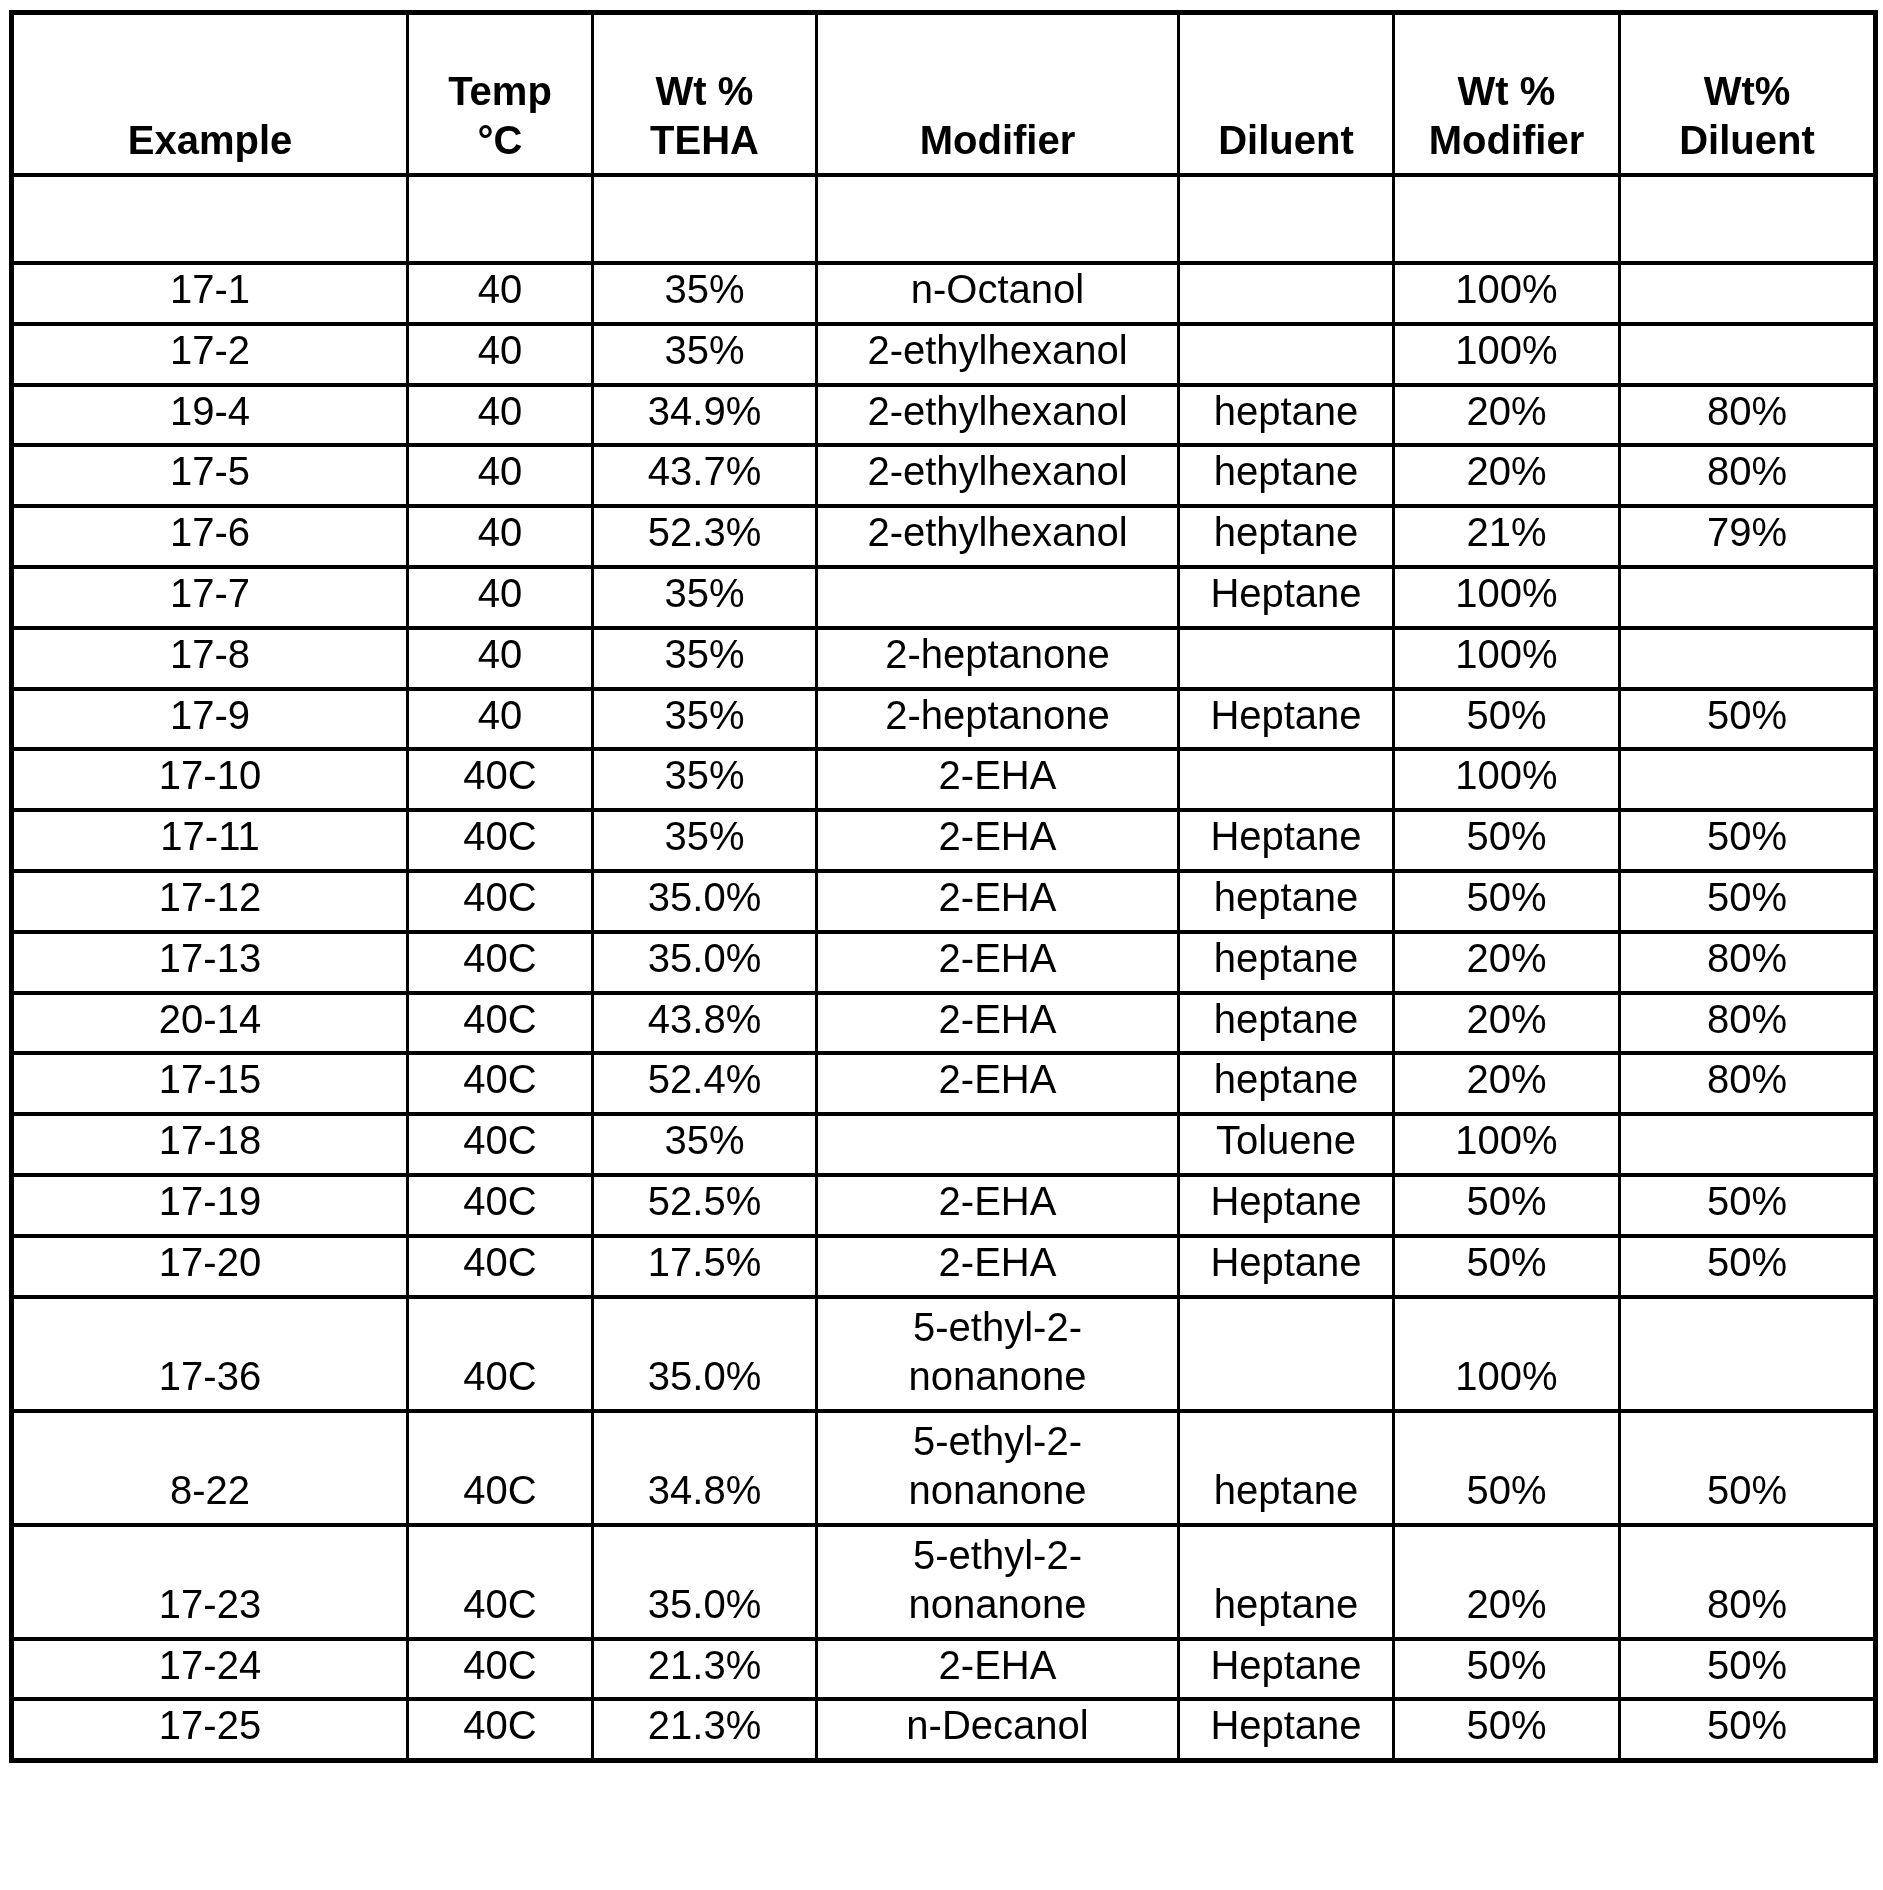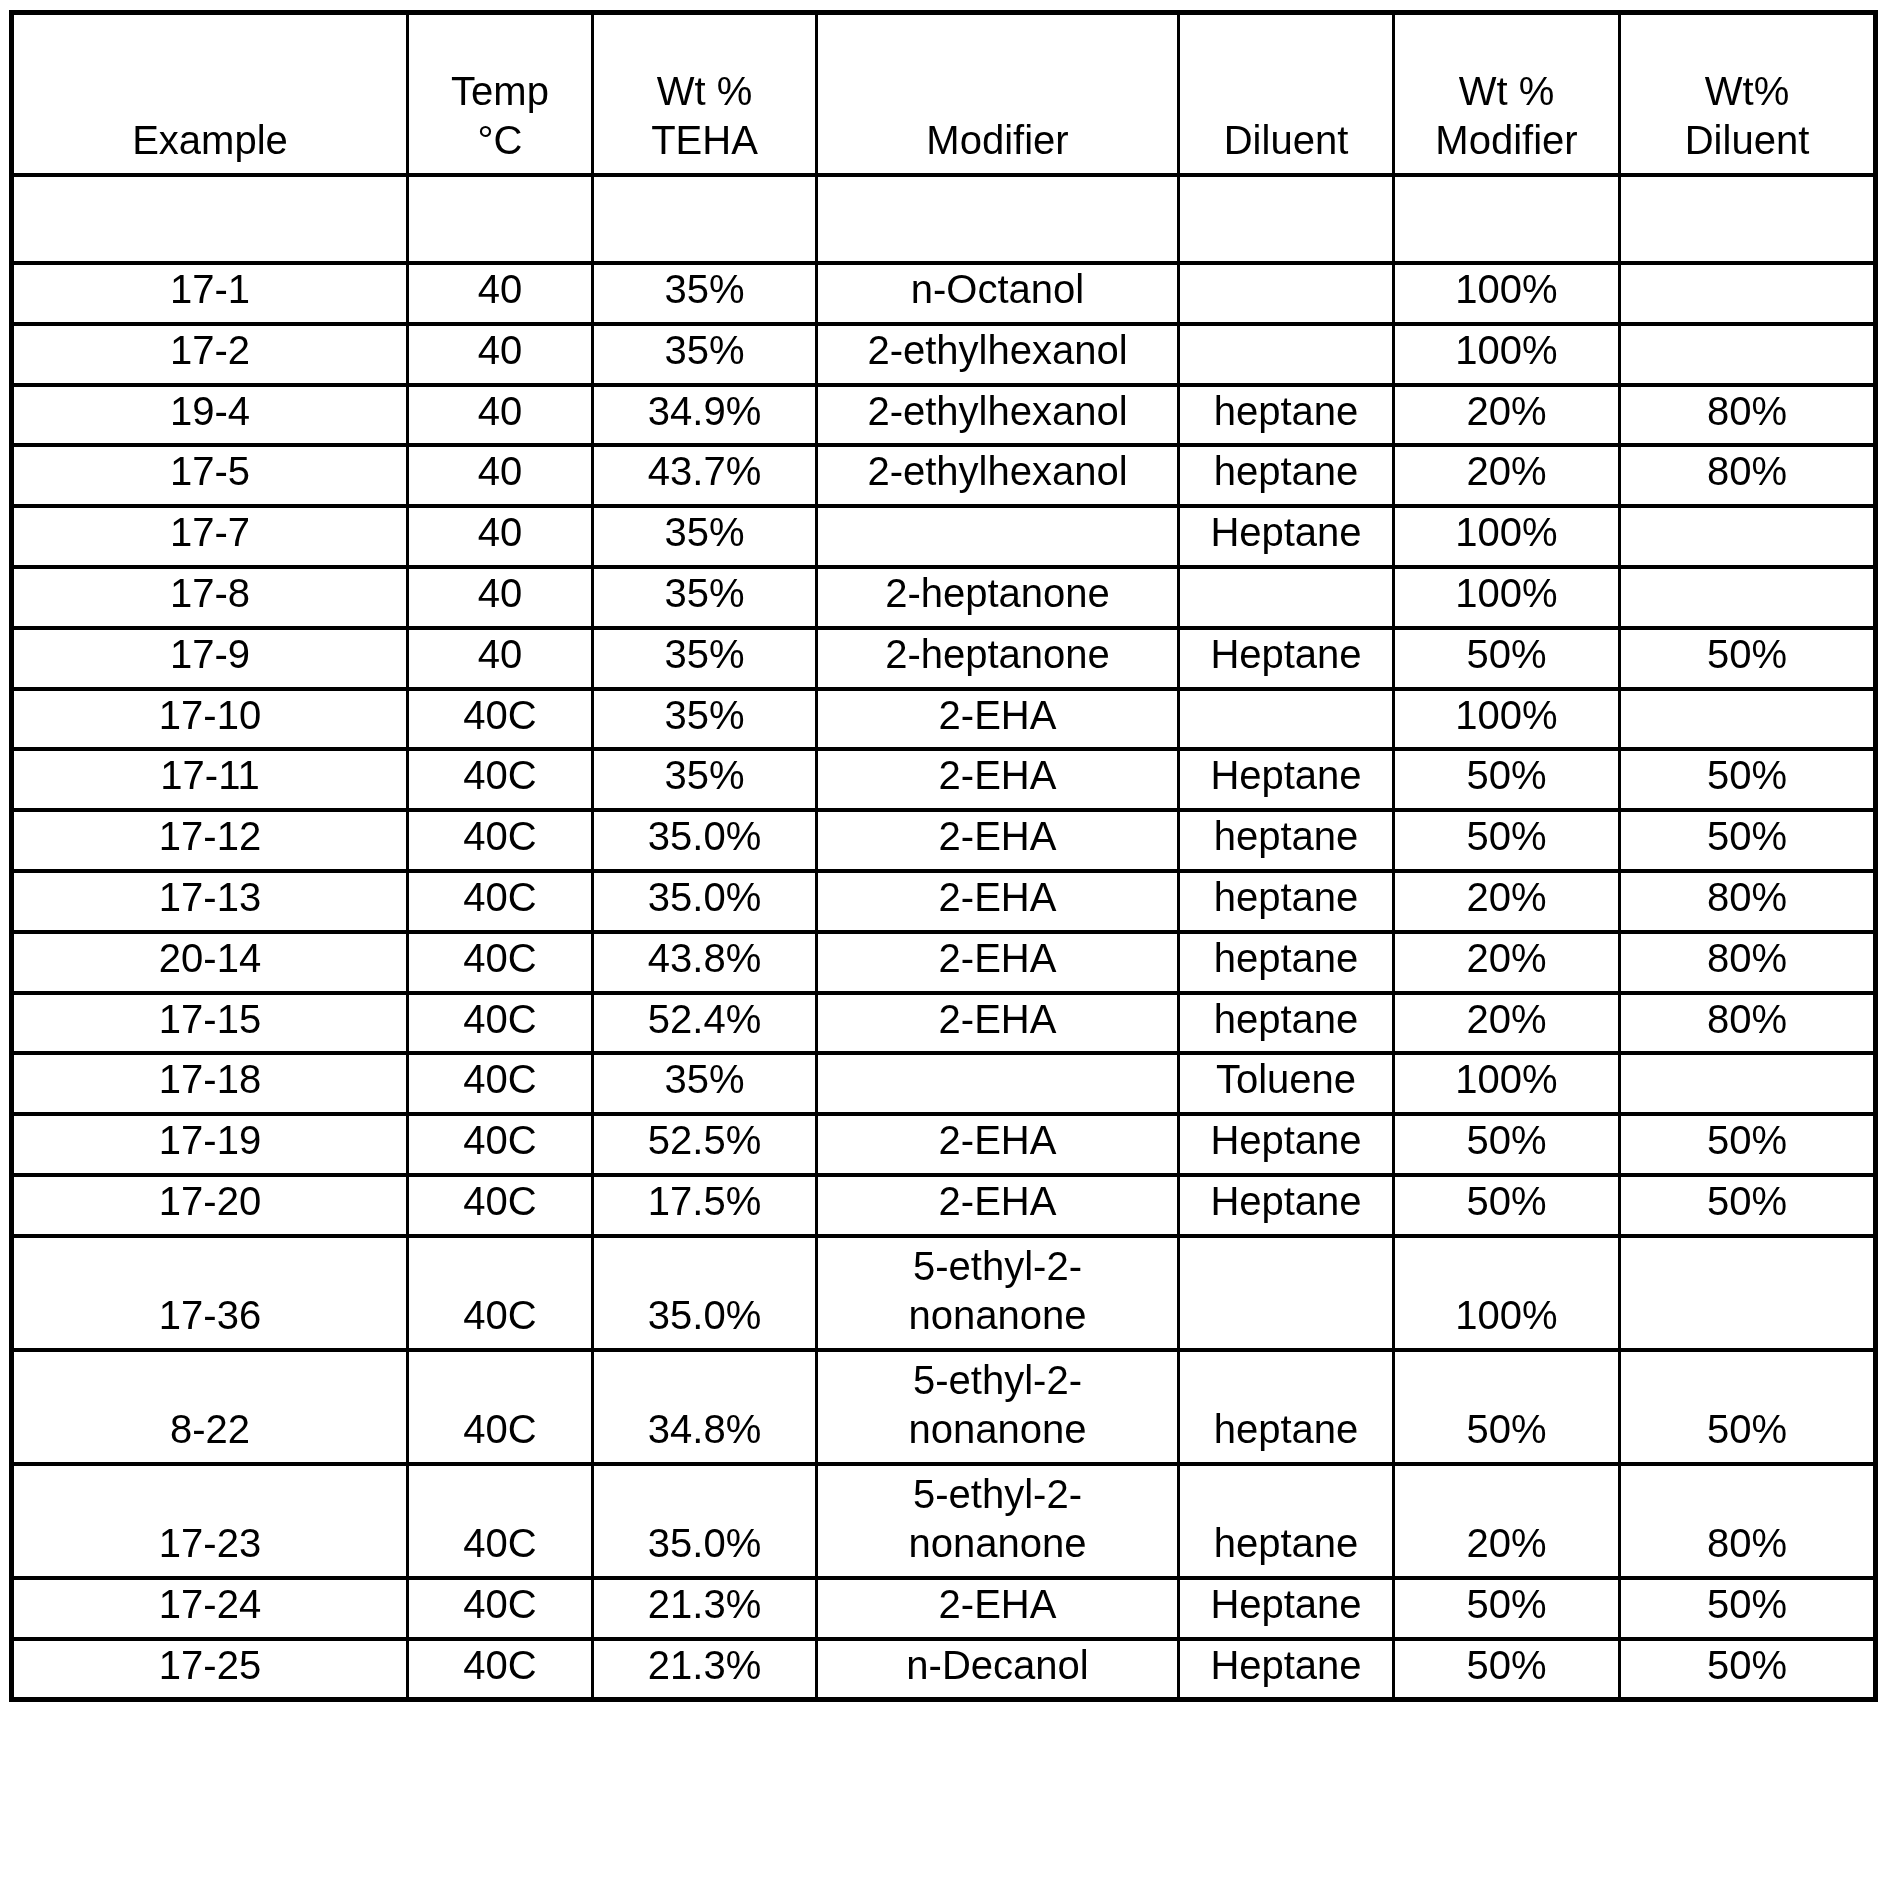--- a/index.html
+++ b/index.html
@@ -29,21 +29,21 @@
     text-align: center;
     vertical-align: bottom;
     font-size: 40px;
     line-height: 1.22;
     padding: 0 4px 8px 4px;
     white-space: pre-line;
     overflow: hidden;
     box-sizing: content-box;
   }
   thead th {
-    font-weight: normal;
+    font-weight: bold;
     height: 150px;
   }
   tr.blank-row td { height: 76px; }
   tbody tr.normal td { height: 46px; }
   tbody tr.tall td { height: 102px; }
   col.c-example  { width: 396px; }
   col.c-temp     { width: 185px; }
   col.c-teha     { width: 224px; }
   col.c-modifier { width: 362px; }
   col.c-diluent  { width: 215px; }
@@ -119,20 +119,29 @@
         <tr class="normal">
           <td>17-5</td>
           <td>40</td>
           <td>43.7%</td>
           <td>2-ethylhexanol</td>
           <td>heptane</td>
           <td>20%</td>
           <td>80%</td>
         </tr>
         <tr class="normal">
+          <td>17-6</td>
+          <td>40</td>
+          <td>52.3%</td>
+          <td>2-ethylhexanol</td>
+          <td>heptane</td>
+          <td>21%</td>
+          <td>79%</td>
+        </tr>
+        <tr class="normal">
           <td>17-7</td>
           <td>40</td>
           <td>35%</td>
           <td></td>
           <td>Heptane</td>
           <td>100%</td>
           <td></td>
         </tr>
         <tr class="normal">
           <td>17-8</td>

